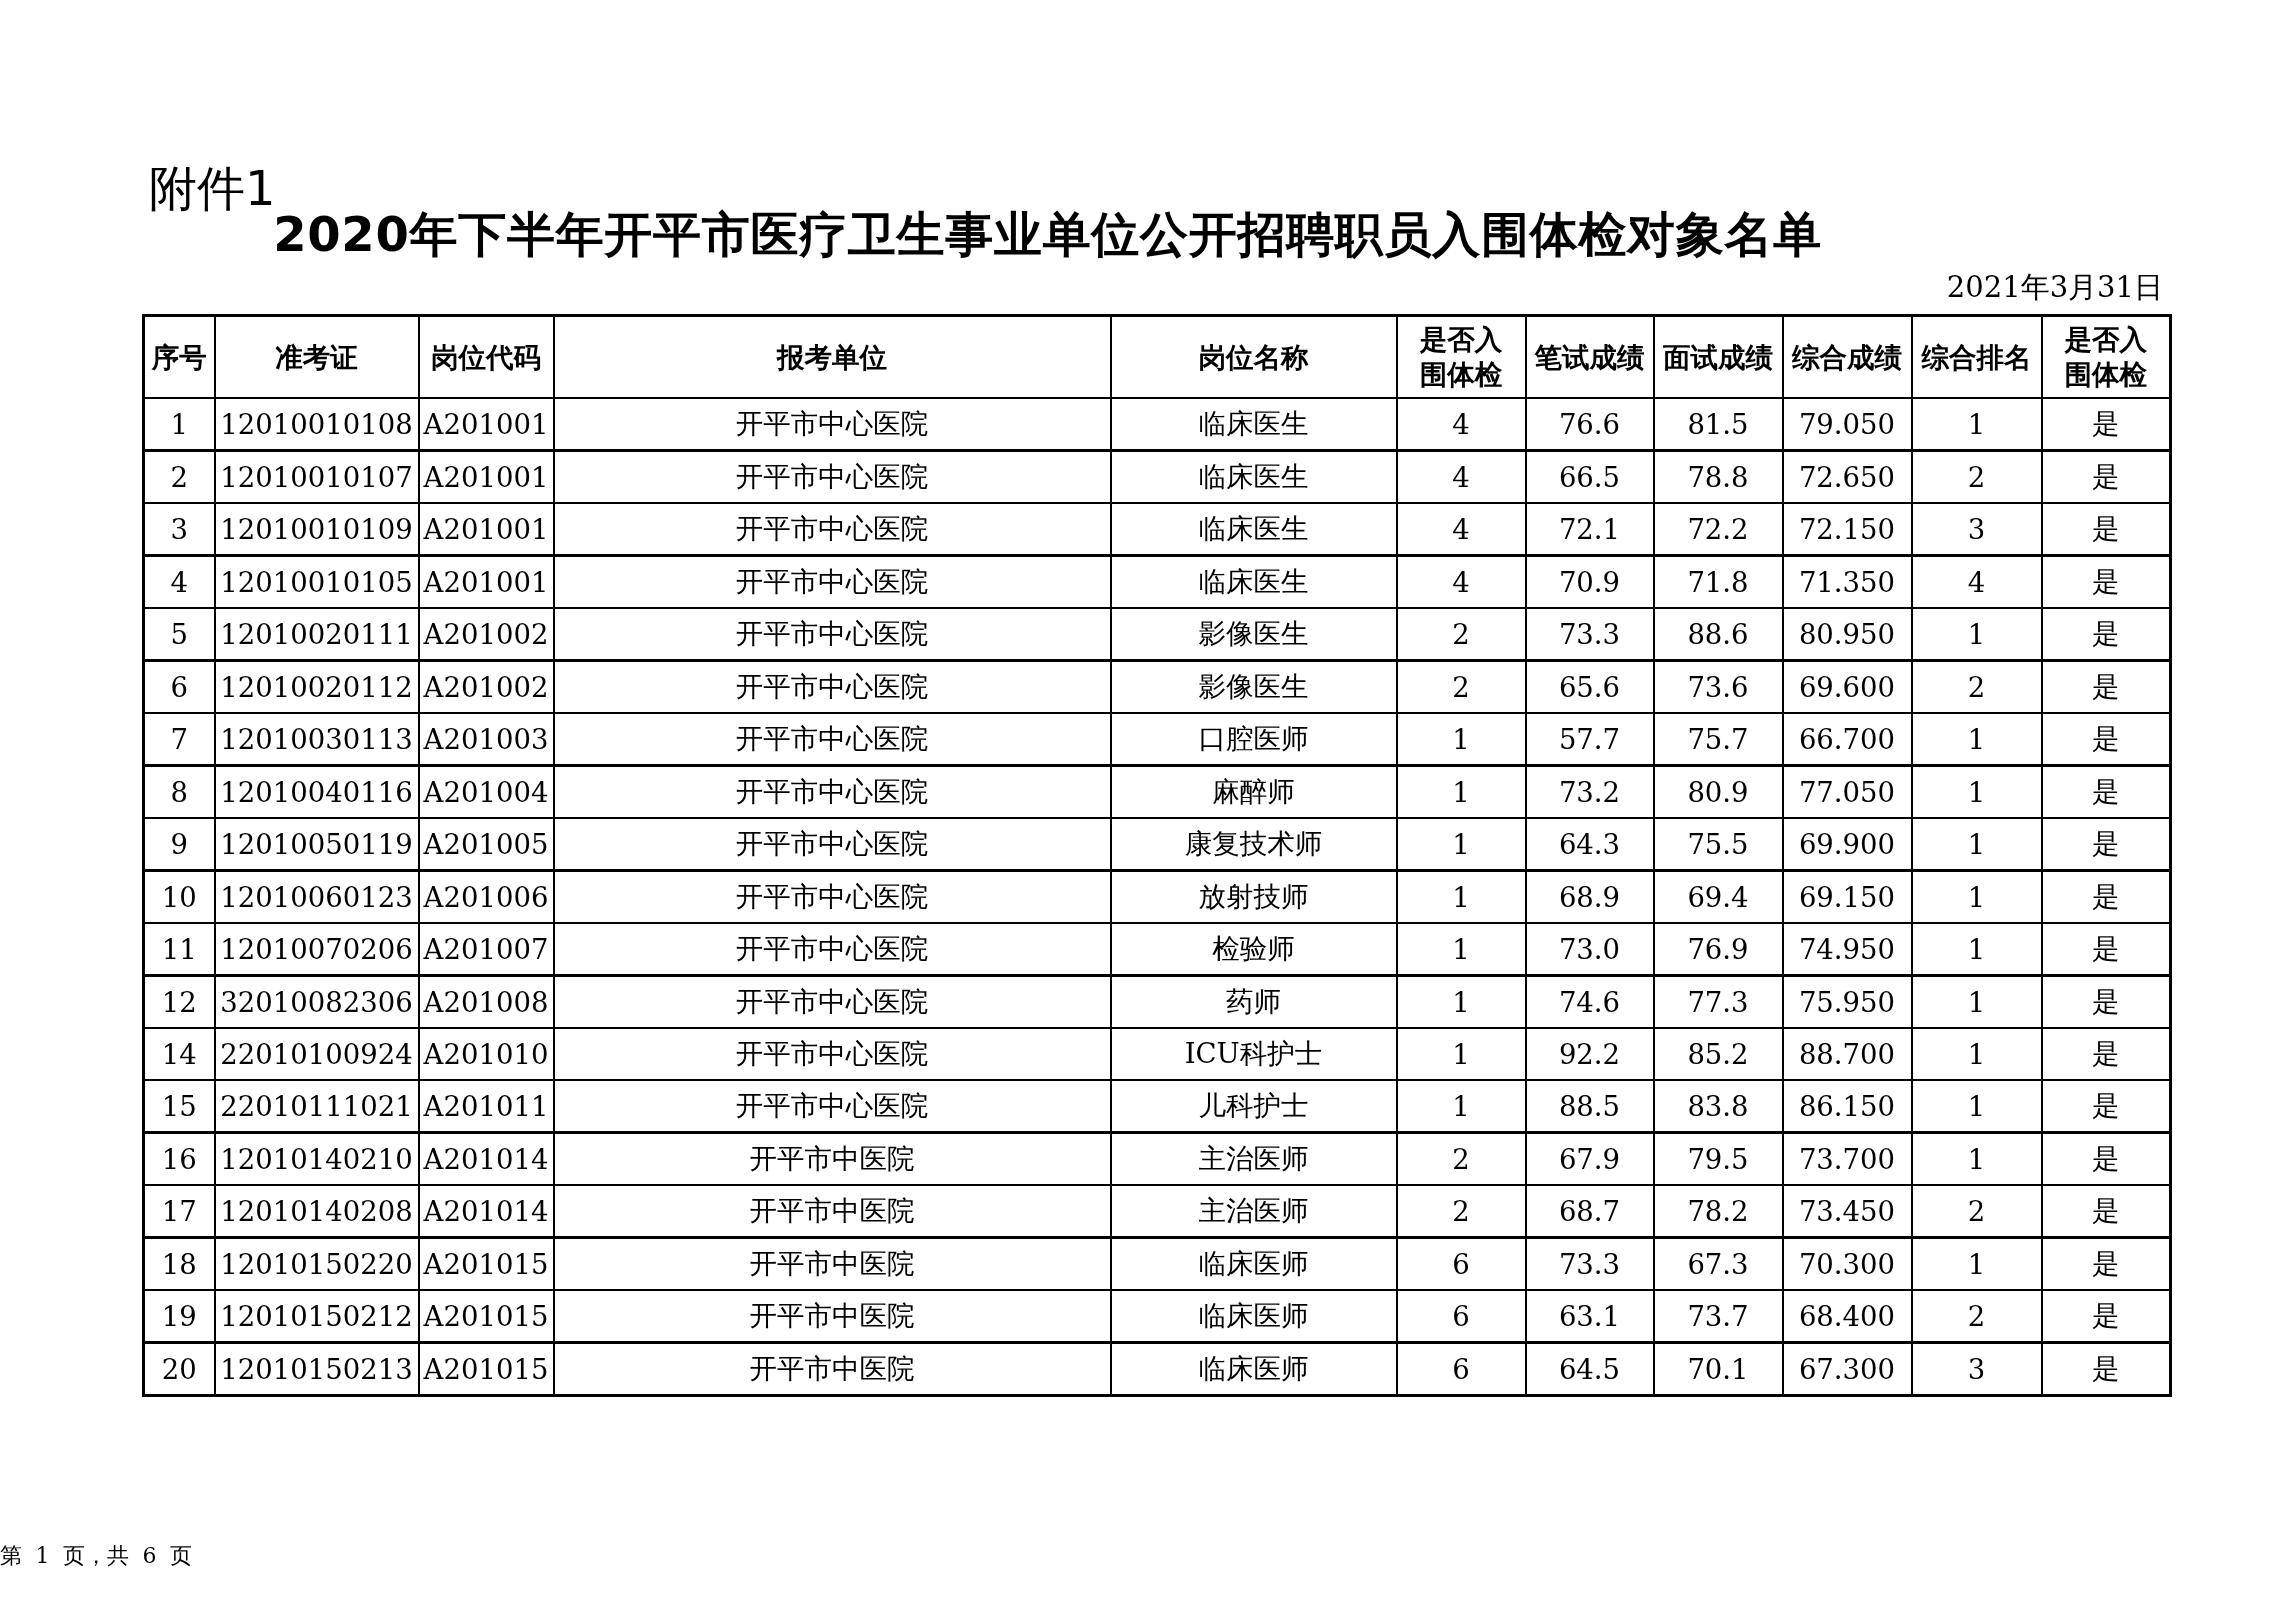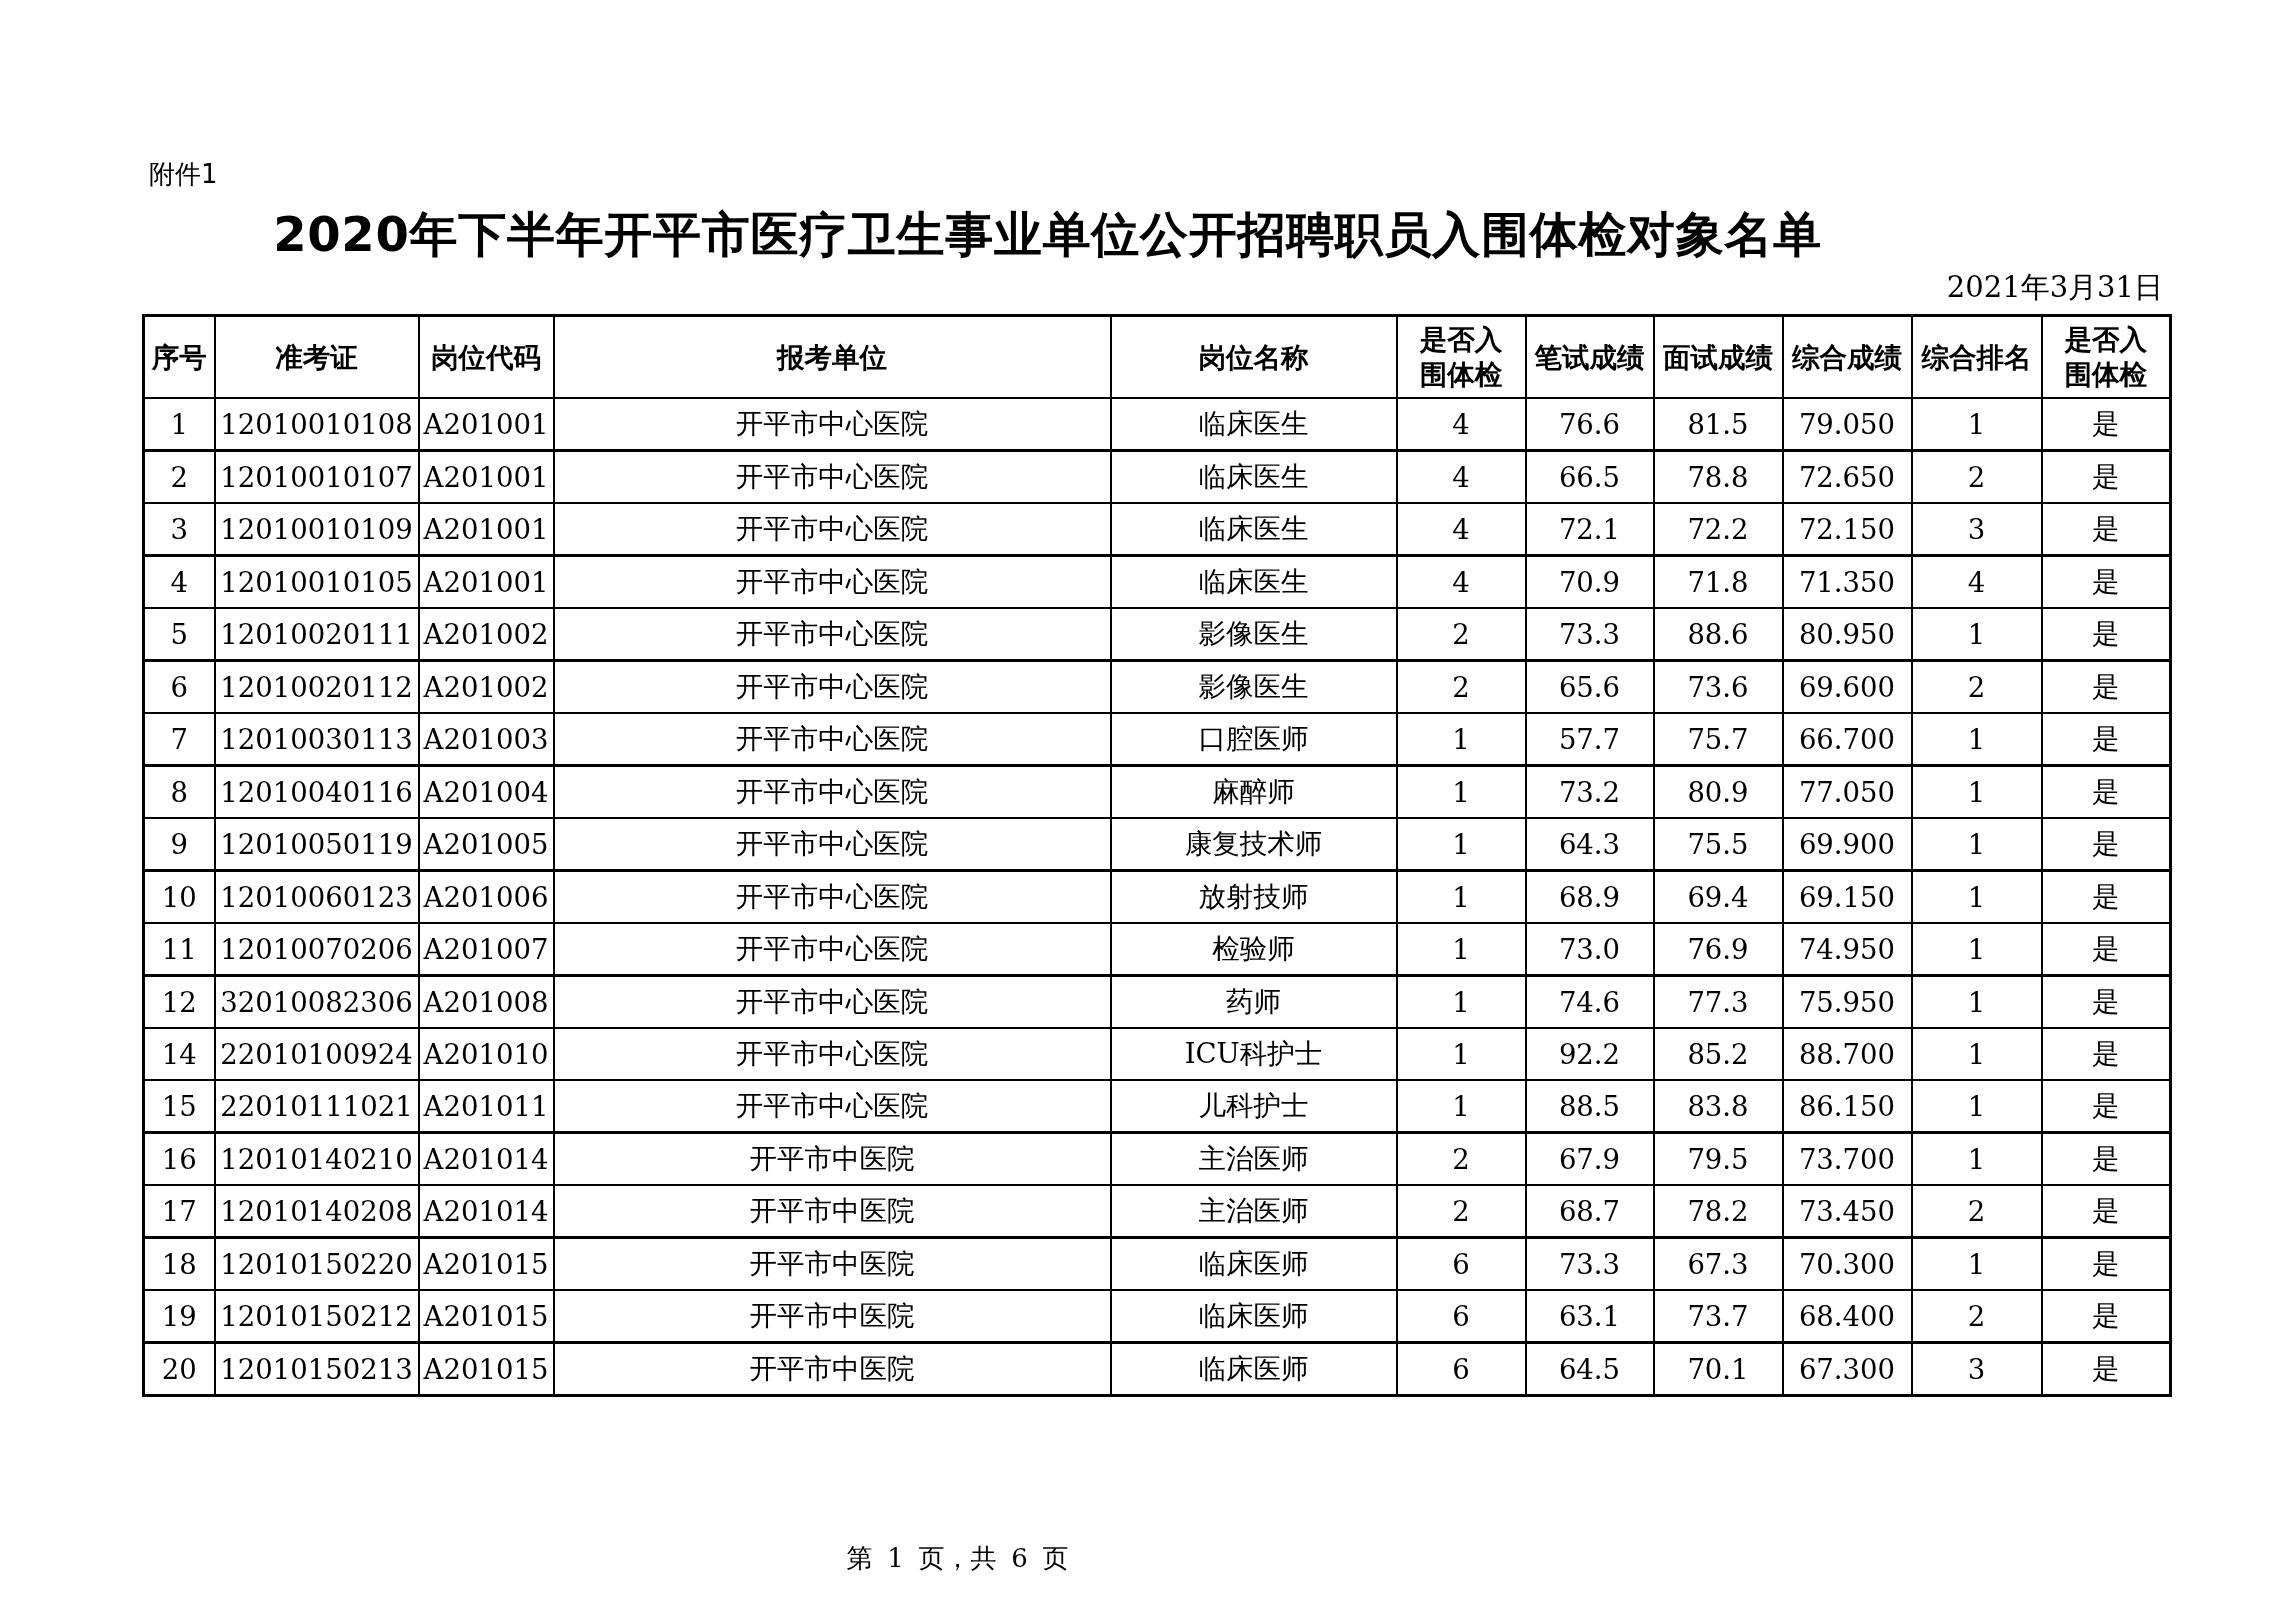--- a/index.html
+++ b/index.html
@@ -1,25 +1,25 @@
 <!DOCTYPE html>
 <html style="font-size:10.5px"><head>
   <meta charset="utf-8">
   <style>
     html, body { margin:0; padding:0; background:#ffffff; }
     body { width:2295px; height:1623px; position:relative; overflow:hidden; color:#000; font-family:"DejaVu Serif", "Liberation Serif", serif; }
-    .attach { position:absolute; left:149px; top:157px; font-family:"DejaVu Sans","Liberation Sans",sans-serif; font-size:26px; }
+    .attach { position:absolute; left:149px; top:157px; font-family:"DejaVu Sans","Liberation Sans",sans-serif; font-size:48px; }
     .title { position:absolute; left:0; width:2095px; top:203px; text-align:center; font-family:"DejaVu Sans","Liberation Sans",sans-serif; font-weight:bold; font-size:48px; letter-spacing:0.7px; }
     .date { position:absolute; right:132px; top:268px; font-size:29px;margin-left:40px; }
     table.grid { position:absolute; left:142px; top:314px; width:2028px; border-collapse:collapse; table-layout:fixed; border:3.3px solid #000; }
     table.grid th, table.grid td { border:2px solid #000; text-align:center; vertical-align:middle; padding:0; overflow:hidden; white-space:nowrap; }
     table.grid th { height:80px; font-family:"DejaVu Sans","Liberation Sans",sans-serif; font-weight:bold; font-size:27.5px; line-height:35px; white-space:normal; }
     table.grid td { height:50px; font-size:27.5px; }
     table.grid tr.row-thick td { border-bottom:3.3px solid #000; }
-    .footer { position:absolute; left:0; width:1915px; top:1541px; text-align:center; font-size:26px; word-spacing:6.5px; }
+    .footer { position:absolute; left:0; width:1915px; top:1541px; text-align:left; font-size:22px; word-spacing:6.5px; }
   </style>
 </head>
 <body>
 
 <div class="attach">附件1</div>
 <div class="title">2020年下半年开平市医疗卫生事业单位公开招聘职员入围体检对象名单</div>
 <div class="date">2021年3月31日</div>
 
 <table class="grid">
   <colgroup>

